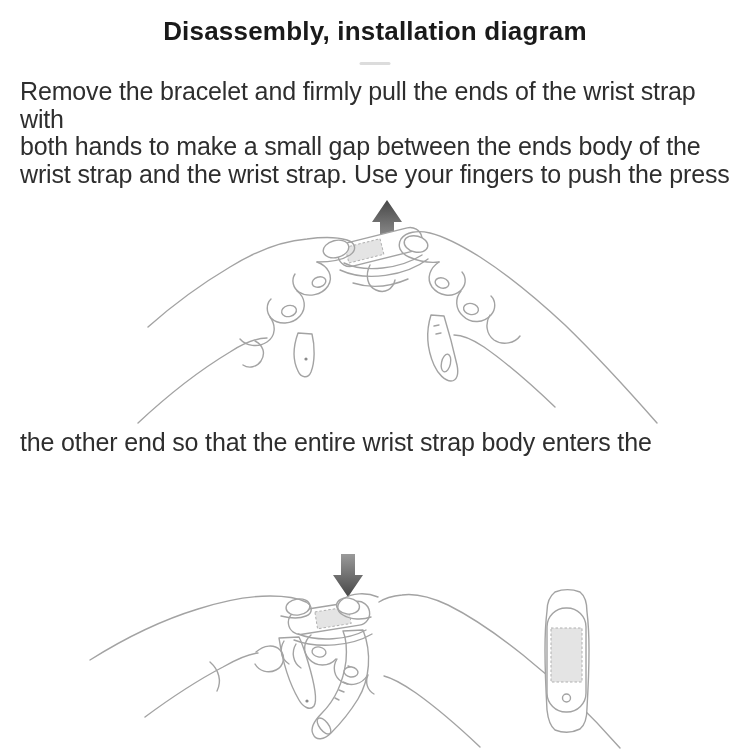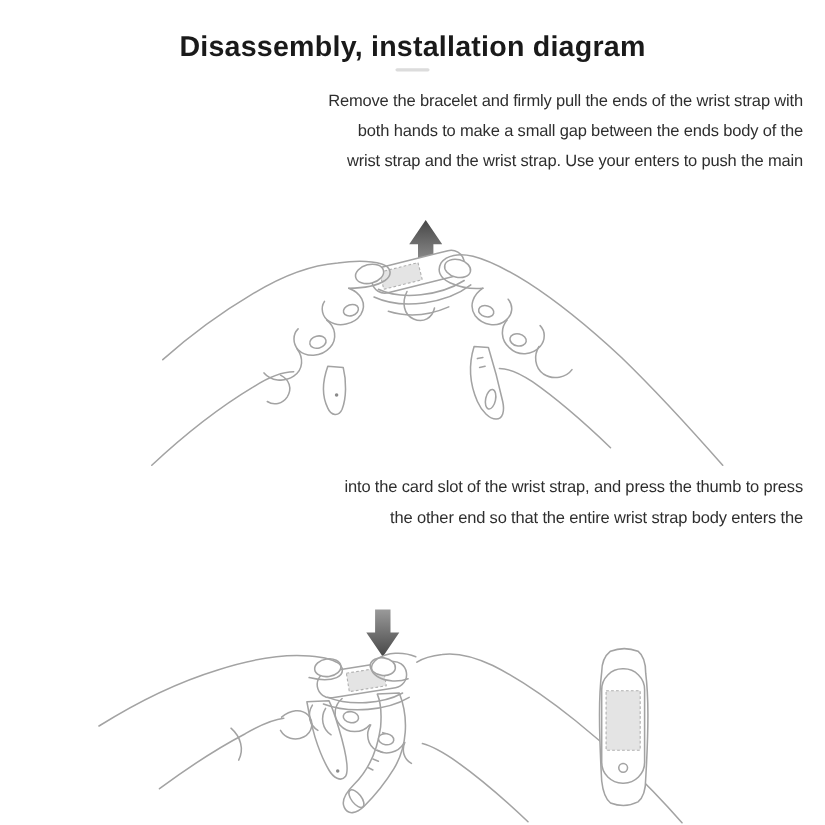--- a/index.html
+++ b/index.html
@@ -8,31 +8,31 @@
     --screen-fill:#e4e4e4; --screen-stroke:#b0b0b0;
   }
   html,body{margin:0;padding:0;}
   body{
     width:750px;height:750px;position:relative;overflow:hidden;
     background:var(--background);
     font-family:"Liberation Sans","DejaVu Sans",sans-serif;
     -webkit-font-smoothing:antialiased;
   }
   .title{
-    position:absolute;top:16px;left:0;right:0;margin:11px;
+    position:absolute;top:16px;left:0;right:0;margin:0;
     text-align:center;font-size:26px;font-weight:600;letter-spacing:.2px;
     color:var(--title);
   }
   .divider{
     position:absolute;top:62px;left:50%;transform:translateX(-50%);
     width:31px;height:3px;border-radius:2px;background:var(--divider);
   }
   .para{
-    position:absolute;left:20px;right:20px;text-align:right;
-    font-size:15px;line-height:27.5px;letter-spacing:-.15px;color:var(--text);
+    position:absolute;left:20px;right:20px;text-align:left;
+    font-size:25px;line-height:27.5px;letter-spacing:-.15px;color:var(--text);
   }
   .para-1{top:78px;}
   .para-2{top:429px;}
   .illus{position:absolute;display:block;}
   .illus-1{left:60px;top:195px;width:630px;height:230px;}
   .illus-2{left:60px;top:540px;width:630px;height:210px;}
   .ln{fill:none;stroke:var(--line);stroke-width:1.4;stroke-linecap:round;stroke-linejoin:round;}
   .white-shape{fill:#ffffff;stroke:var(--line);stroke-width:1.4;stroke-linejoin:round;}
   .screen-dashed{fill:var(--screen-fill);stroke:var(--screen-stroke);stroke-width:1;stroke-dasharray:2.5 2;}
   .stop-dark{stop-color:var(--arrow-dark);}
@@ -42,21 +42,21 @@
 <body>
 
 <div>
 
   <h1 class="title">Disassembly, installation diagram</h1>
   <div class="divider"></div>
 
   <div class="para para-1">
     <div>Remove the bracelet and firmly pull the ends of the wrist strap with</div>
     <div>both hands to make a small gap between the ends body of the</div>
-    <div>wrist strap and the wrist strap. Use your enters to push the main</div>
+    <div>wrist strap and the wrist strap. Use your fingers to push the press</div>
   </div>
 
   <svg class="illus illus-1" viewBox="0 0 630 230">
     <defs>
       <linearGradient id="arrowUpG" x1="0" y1="0" x2="0" y2="1">
         <stop offset="0" class="stop-dark"></stop>
           <stop offset="1" class="stop-light"></stop>
       </linearGradient>
       <linearGradient id="arrowDownG" x1="0" y1="0" x2="0" y2="1">
         <stop offset="0" class="stop-light"></stop>
@@ -99,21 +99,20 @@
       <ellipse class="white-shape" cx="411" cy="114" rx="7.5" ry="5.5" transform="rotate(12 411 114)"></ellipse>
       <path class="ln" d="M597 228 C 568 195, 536 160, 505 130 C 477 104, 448 80, 420 62 C 404 52, 386 42, 370 38 C 357 35, 346 37, 341 44 C 337 51, 340 58, 349 62 C 358 66, 370 68, 379 67"></path>
       <path class="ln" d="M495 212 C 472 190, 447 168, 424 152 C 412 144, 401 140, 394 140"></path>
       <path class="ln" d="M379 67 C 370 73, 366 83, 372 92 C 379 101, 392 103, 400 96 C 406 91, 407 83, 402 77"></path>
       <path class="ln" d="M401 96 C 395 103, 395 114, 403 121 C 411 129, 424 128, 431 120 C 436 114, 436 106, 431 101"></path>
       <path class="ln" d="M430 120 C 425 128, 426 139, 434 145 C 443 151, 455 148, 460 141"></path>
     </g>
   </svg>
 
   <div class="para para-2">
-    <div>into the card slot of the wrist strap, and press the thumb to press</div>
     <div>the other end so that the entire wrist strap body enters the</div>
   </div>
 
   <svg class="illus illus-2" viewBox="0 0 630 210">
     <path d="M288 57 L273 35 L281 35 L281 14 L295 14 L295 35 L303 35 Z" fill="url(#arrowDownG)" stroke="none"></path>
 
     <path class="white-shape" d="M219 98 C 222 118, 229 143, 239 160 C 243 167, 250 171, 254 166 C 258 160, 254 142, 248 122 C 245 112, 242 103, 239 97 Z"></path>
     <circle cx="247" cy="161" r="1.6" fill="#8a8a8a" stroke="none"></circle>
     <path class="white-shape" d="M303 90 C 312 113, 310 139, 298 159 C 290 172, 280 184, 271 193 C 264 200, 256 201, 253 194 C 250 188, 255 180, 262 173 C 274 161, 283 143, 286 121 C 287 109, 286 98, 283 91 Z"></path>
     <ellipse class="white-shape" cx="264" cy="186" rx="4.5" ry="9.5" transform="rotate(-38 264 186)"></ellipse>

